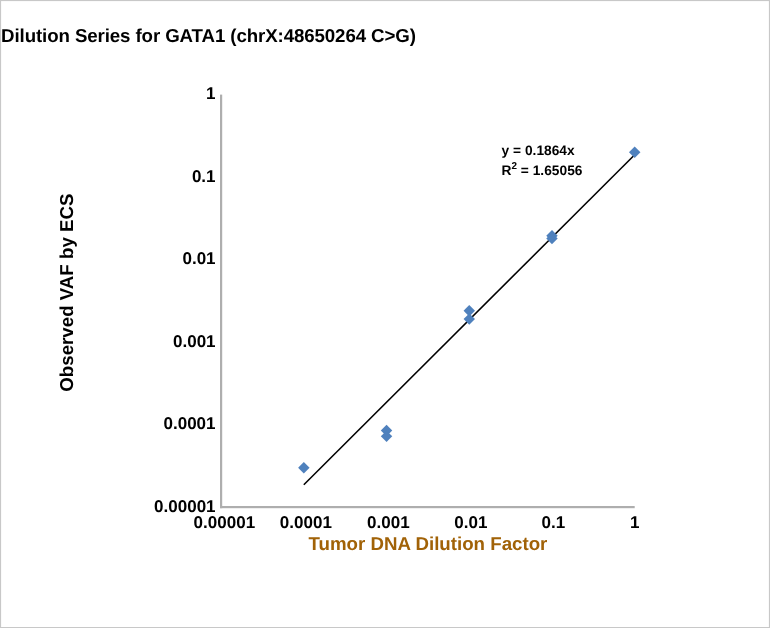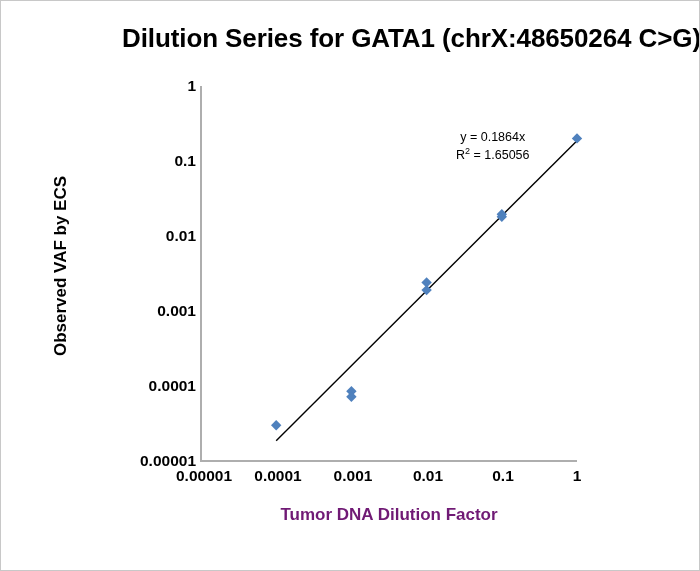--- a/index.html
+++ b/index.html
@@ -17,22 +17,22 @@
     background: #ffffff;
     box-sizing: border-box;
     border: 1px solid #c8c8c8;
     overflow: hidden;
   }
   #chart-title {
     position: absolute;
     left: 0;
     top: 22px;
     width: 700px;
-    text-align: right;
-    font-size: 26px;
+    text-align: left;
+    font-size: 17px;
     font-weight: bold;
     color: #000000;
     letter-spacing: -0.1px;
   }
   #axis-y-line {
     position: absolute;
     left: 199px;
     top: 85px;
     width: 2px;
     height: 376px;
@@ -69,48 +69,48 @@
     text-align: center;
     font-size: 15.5px;
     font-weight: bold;
     color: #000000;
     white-space: nowrap;
     transform: translateX(-50%);
   }
   #x-axis-title {
     position: absolute;
     left: 200px;
-    top: 504px;
+    top: 484px;
     width: 376px;
     text-align: center;
     font-size: 17px;
     font-weight: bold;
-    color: #701a75;
+    color: #a16207;
   }
   #y-axis-title {
     position: absolute;
     left: -40px;
     top: 255px;
     width: 200px;
     text-align: center;
     font-size: 17px;
     font-weight: bold;
     color: #000000;
     transform: rotate(-90deg);
     transform-origin: 50% 50%;
   }
   #equation-annotation {
     position: absolute;
     left: 455px;
     top: 128px;
     font-size: 12.5px;
-    font-weight: normal;
+    font-weight: bold;
     color: #000000;
     line-height: 1.33;
-    text-align: center;
+    text-align: left;
     white-space: nowrap;
   }
   #equation-annotation sup {
     font-size: 9px;
     vertical-align: super;
   }
   #svg-layer {
     position: absolute;
     left: 0;
     top: 0;

